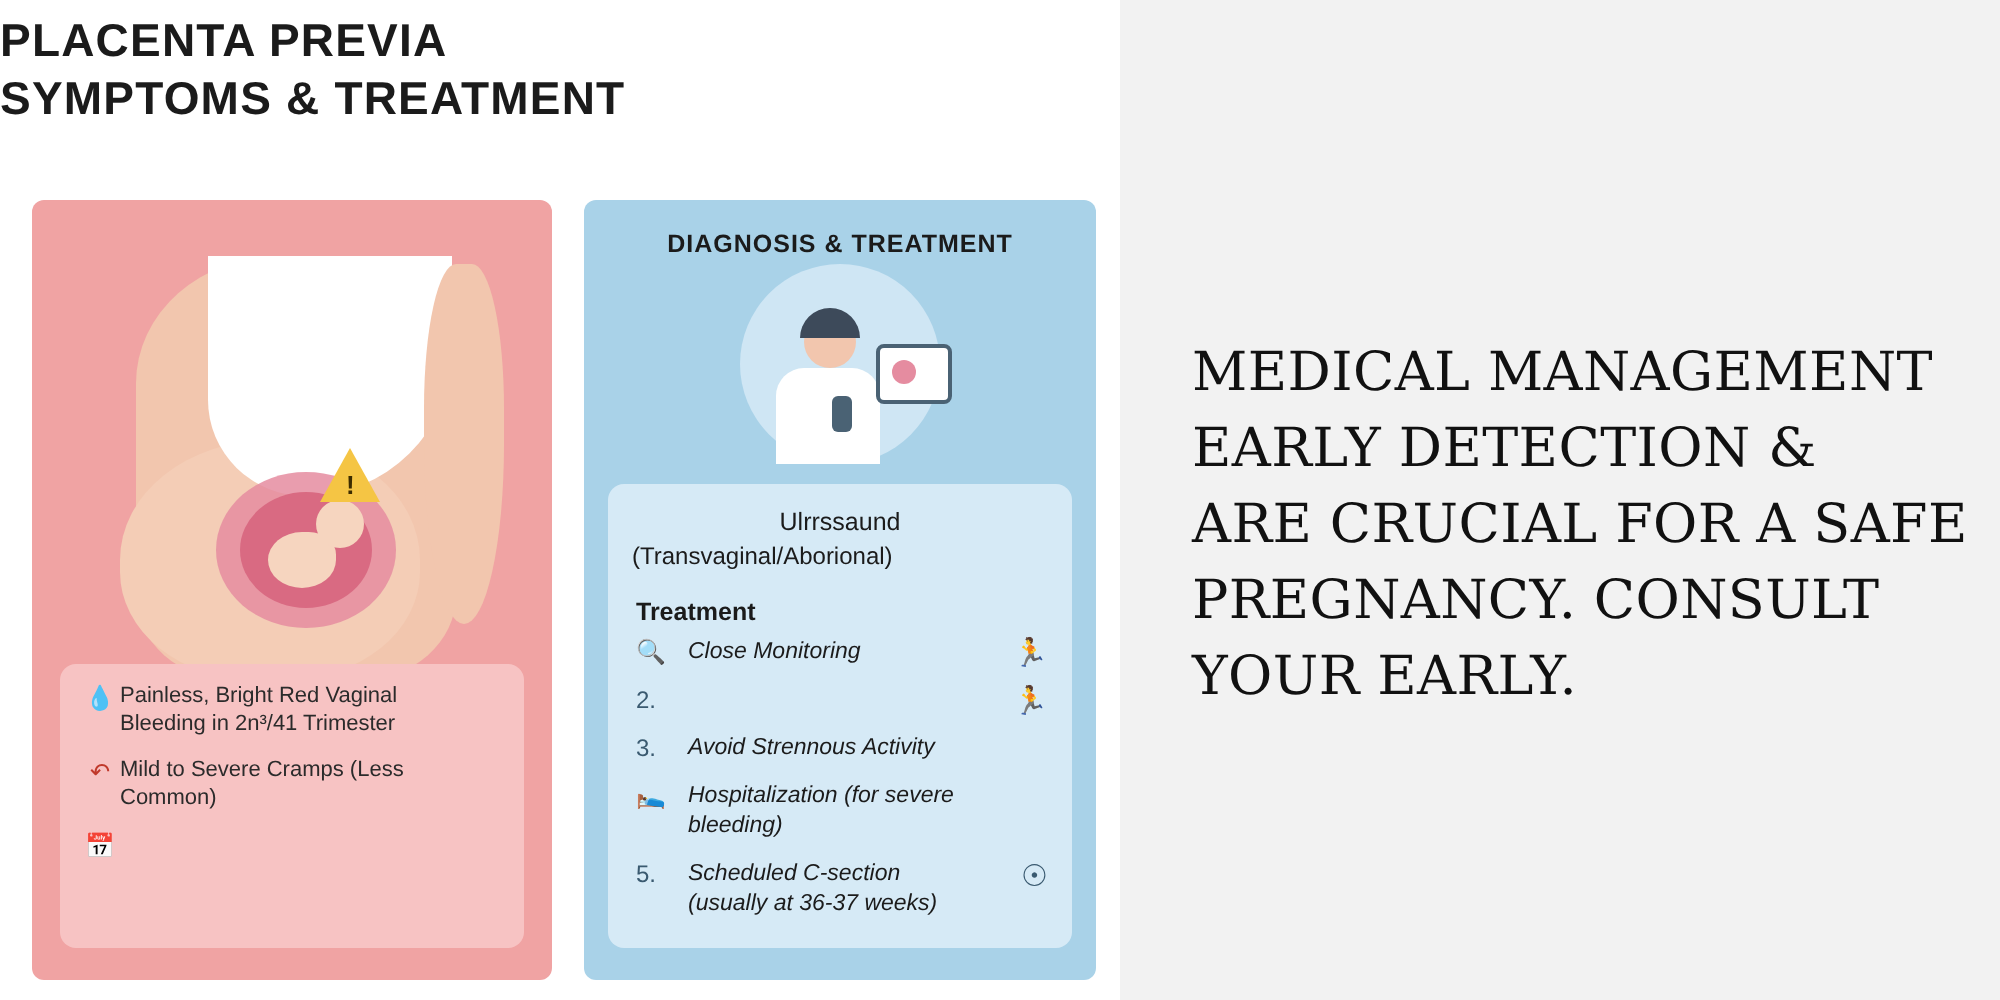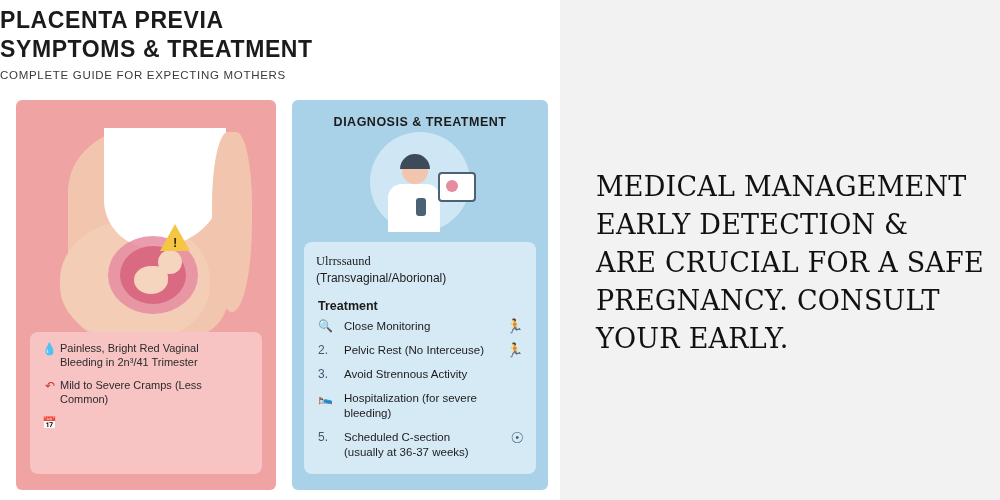--- a/index.html
+++ b/index.html
@@ -295,24 +295,24 @@
     left: 12px;
     top: 142px;
     width: 232px;
     height: 232px;
     background: #d6eaf6;
     border-radius: 8px;
     padding: 10px 12px 0 12px;
     box-sizing: border-box;
   }
   .tx-us-line1 {
+    text-align: center;
     font-size: 12.5px;
     color: #1b1b1b;
     line-height: 18px;
-    font-family: Liberation Serif, serif;
   }
   .tx-us-line2 {
     font-size: 12px;
     color: #1b1b1b;
     line-height: 17px;
   }
   .tx-head {
     font-size: 12.5px;
     font-weight: bold;
     color: #1b1b1b;
@@ -330,20 +330,21 @@
     font-size: 12px;
     line-height: 15px;
     color: #3a5a70;
     text-align: left;
     padding-left: 2px;
   }
   .tx-text {
     font-size: 11.5px;
     line-height: 15px;
     color: #1b1b1b;
+    font-style: italic;
   }
   .tx-right-ico {
     position: absolute;
     right: 0;
     top: -1px;
     font-size: 14px;
     color: #c0392b;
   }
   .tx-right-ico.circle {
     color: #3a5a70;
@@ -367,21 +368,20 @@
   }
 </style>
 </head>
 <body>
 
 <div class="infographic">
 
   <div class="header">
     <div class="title-line1">PLACENTA PREVIA</div>
     <div class="title-line2">SYMPTOMS &amp; TREATMENT</div>
-    <div class="subtitle">COMPLETE GUIDE FOR EXPECTING MOTHERS</div>
   </div>
 
   <div class="panels">
 
     <div class="panel-left">
 
       <div class="illus-left">
         <div class="body-shape"></div>
         <div class="belly"></div>
         <div class="top-garment"></div>
@@ -437,21 +437,20 @@
         <div class="tx-head">Treatment</div>
 
         <div class="tx-row">
           <div class="tx-ico">🔍</div>
           <div class="tx-text">Close Monitoring</div>
           <div class="tx-right-ico">🏃</div>
         </div>
 
         <div class="tx-row">
           <div class="tx-ico">2.</div>
-          <div class="tx-text">Pelvic Rest (No Interceuse)</div>
           <div class="tx-right-ico">🏃</div>
         </div>
 
         <div class="tx-row">
           <div class="tx-ico">3.</div>
           <div class="tx-text">Avoid Strennous Activity</div>
         </div>
 
         <div class="tx-row">
           <div class="tx-ico">🛌</div>

